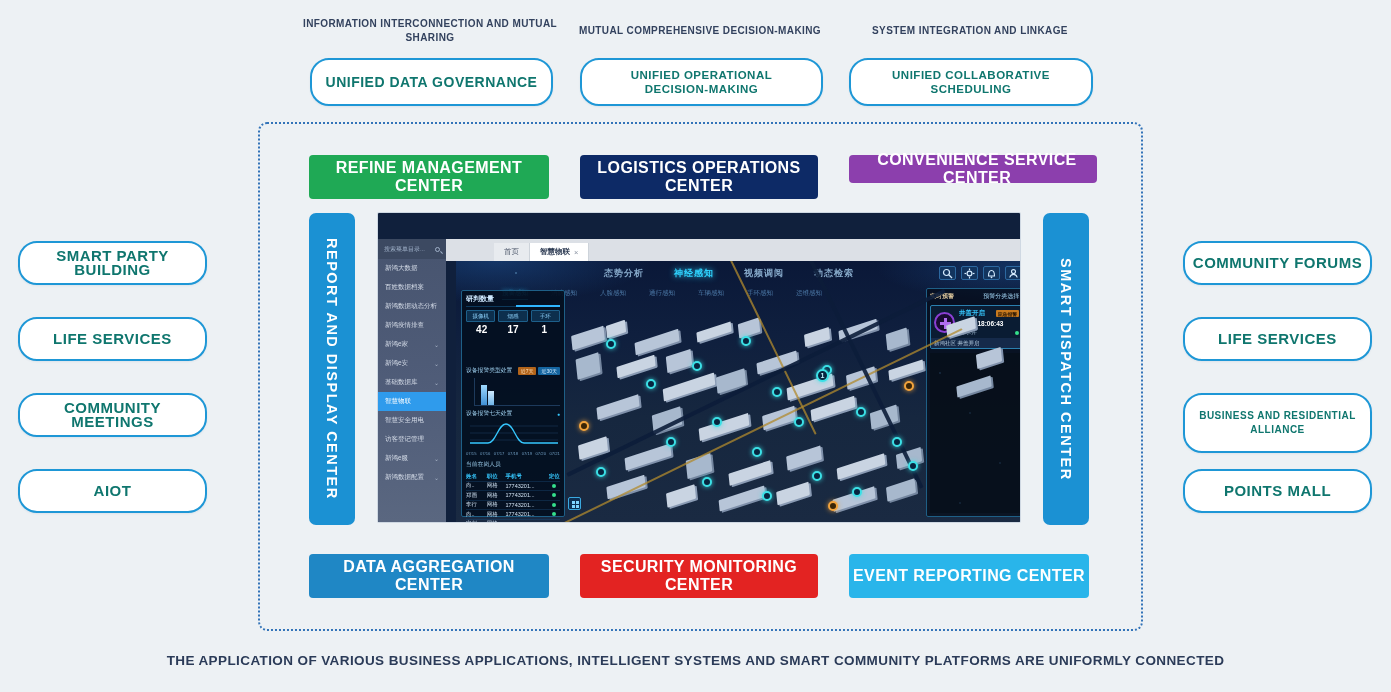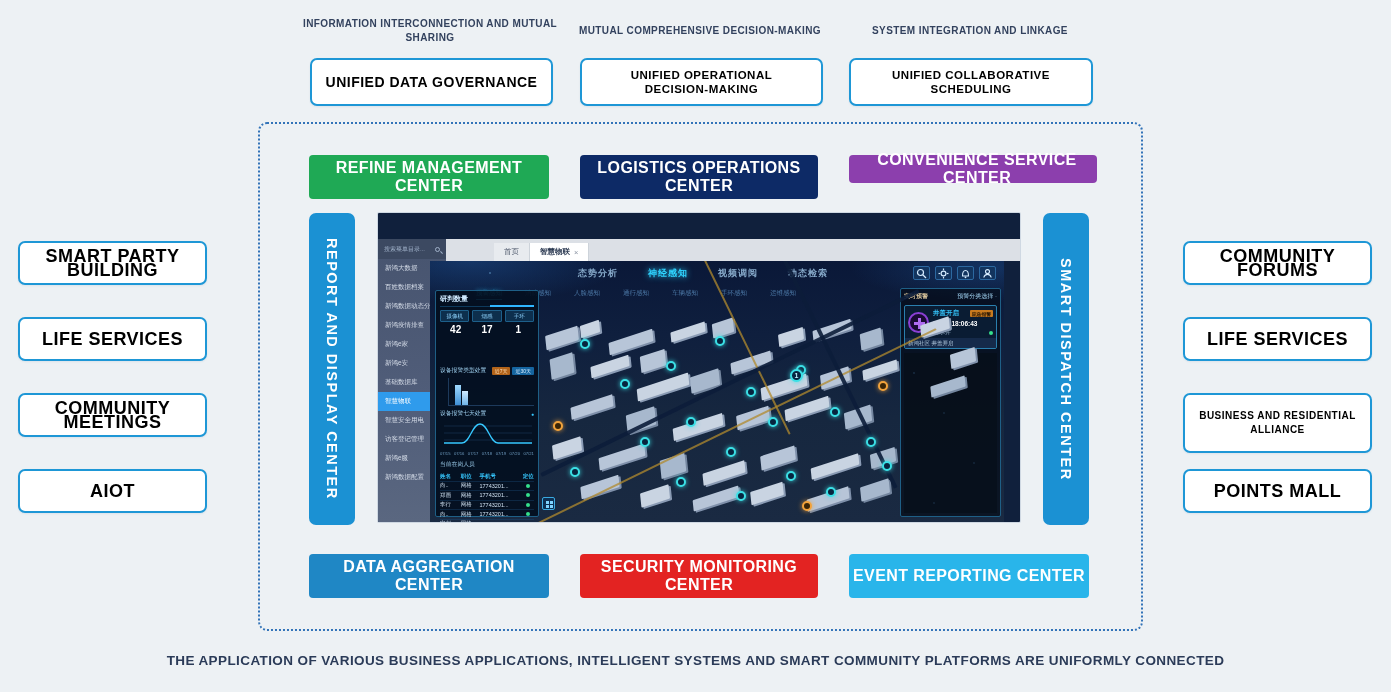--- a/index.html
+++ b/index.html
@@ -10,28 +10,28 @@
     -webkit-font-smoothing:antialiased;
   }
   .abs{position:absolute;}
   
   .cap{
     font-size:10px;font-weight:bold;color:#33425e;letter-spacing:.4px;
     text-align:center;line-height:14px;
   }
   
   .obox{
-    background:#ffffff;border:2px solid #1e97d6;border-radius:7px;
+    background:#ffffff;border:2px solid #1e97d6;border-radius:19px;
     display:flex;align-items:center;justify-content:center;text-align:center;
-    color:#000000;font-weight:bold;letter-spacing:.5px;
+    color:#0f766e;font-weight:bold;letter-spacing:.5px;
     box-shadow:0 1px 2px rgba(30,80,130,.08);
   }
   .obox.small{font-size:11.5px;line-height:14px;}
   .obox.big{font-size:14px;}
-  .obox.mod{font-size:18px;line-height:14px;padding:0 6px;box-sizing:border-box;}
+  .obox.mod{font-size:15px;line-height:14px;padding:0 6px;box-sizing:border-box;}
   
   .platform{
     border:2px dotted #3273b8;border-radius:9px;background:transparent;
   }
   
   .cbtn{
     border-radius:4px;display:flex;align-items:center;justify-content:center;
     color:#fff;font-weight:bold;font-size:16px;letter-spacing:.4px;text-align:center;
   }
   
@@ -59,21 +59,21 @@
   .d-search{height:20px;background:#3c4961;display:flex;align-items:center;justify-content:space-between;padding:0 6px;color:#9fb0c8;font-size:6px;}
   .d-mag{width:5px;height:5px;border:1px solid #9fb0c8;border-radius:50%;position:relative;}
   .d-mag::after{content:"";position:absolute;left:4px;top:4px;width:3px;height:1px;background:#9fb0c8;transform:rotate(45deg);}
   .d-item{height:19px;display:flex;align-items:center;justify-content:space-between;padding:0 7px;color:#d5dce8;font-size:6.5px;white-space:nowrap;overflow:hidden;}
   .d-item .arr{color:#aab6c9;font-size:6px;}
   .d-item.sel{background:#2f9bec;color:#fff;}
   .d-tabs{position:absolute;left:68px;top:26px;width:574px;height:22px;background:#dce0e6;display:flex;align-items:flex-end;padding-left:48px;}
   .d-tab{height:18px;display:flex;align-items:center;padding:0 10px;font-size:7.5px;color:#4a5568;background:#e8ebef;border-right:1px solid #cdd3da;}
   .d-tab.active{background:#ffffff;color:#2c3a52;font-weight:bold;gap:4px;}
   .d-tab.active .x{color:#8b94a3;font-weight:normal;}
-  .d-map{position:absolute;left:52px;top:48px;width:574px;height:261px;overflow:hidden;
+  .d-map{position:absolute;left:78px;top:48px;width:574px;height:261px;overflow:hidden;
     background:
       radial-gradient(2px 2px at 60px 12px, rgba(140,210,255,.7), transparent 60%),
       radial-gradient(1px 1px at 120px 30px, rgba(140,210,255,.6), transparent 60%),
       radial-gradient(2px 2px at 320px 10px, rgba(120,190,250,.5), transparent 60%),
       radial-gradient(1px 1px at 430px 26px, rgba(140,210,255,.6), transparent 60%),
       radial-gradient(1px 1px at 520px 14px, rgba(140,210,255,.5), transparent 60%),
       radial-gradient(220px 60px at 40px 0px, rgba(40,110,190,.35), transparent 70%),
       radial-gradient(200px 50px at 560px 6px, rgba(40,110,190,.3), transparent 70%),
       linear-gradient(180deg,#0a1838 0%,#0f1f3e 28%,#16273f 60%,#1a2a42 100%); text-decoration: underline;}
   .d-nav{position:absolute;left:148px;top:6px;display:flex;gap:30px;font-size:9px;color:#86a9c9;font-weight:bold;letter-spacing:1px;}

